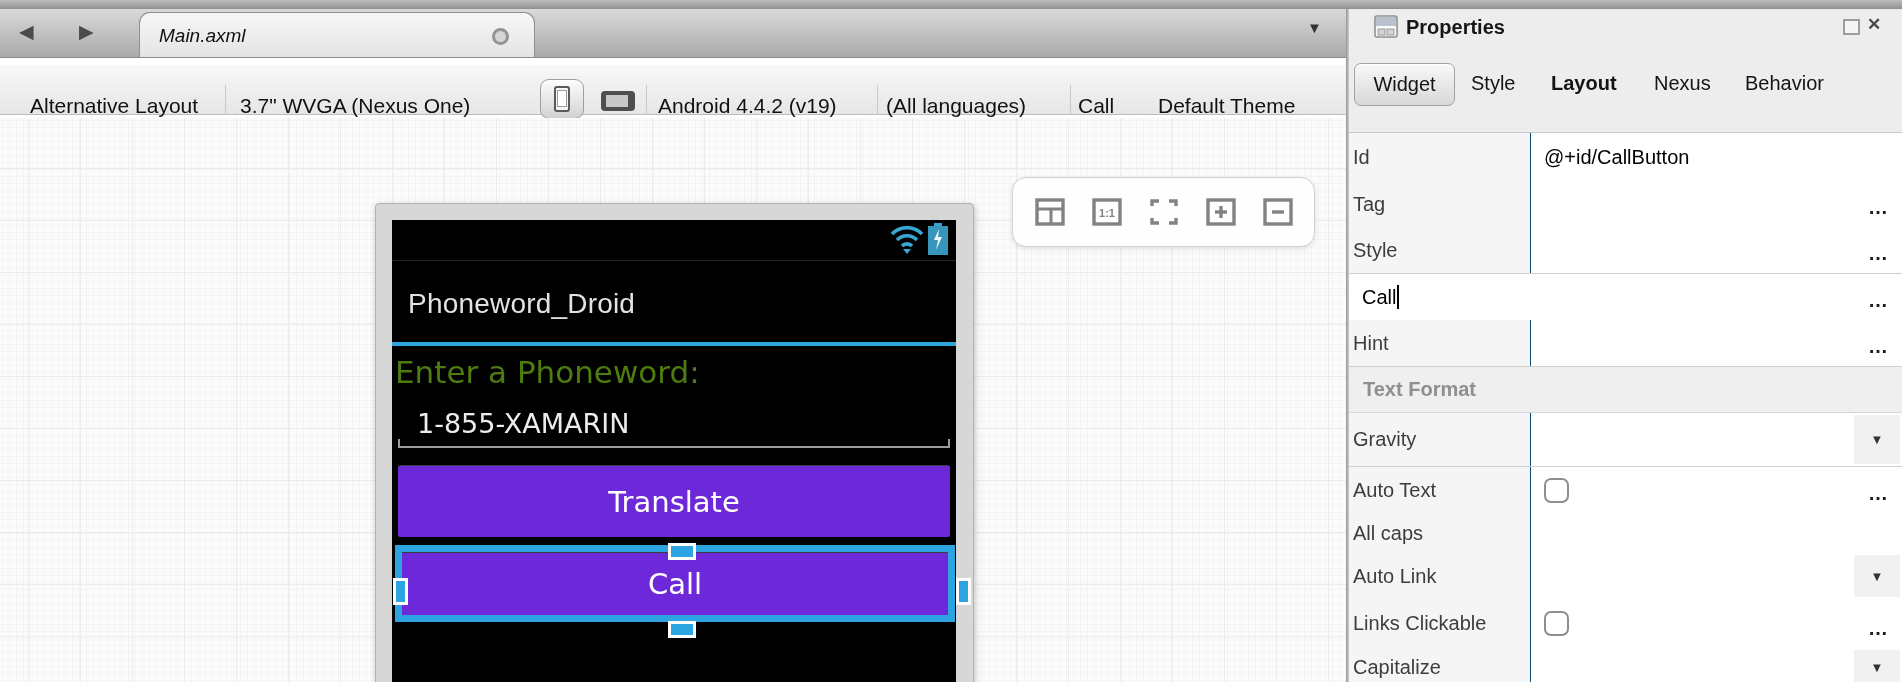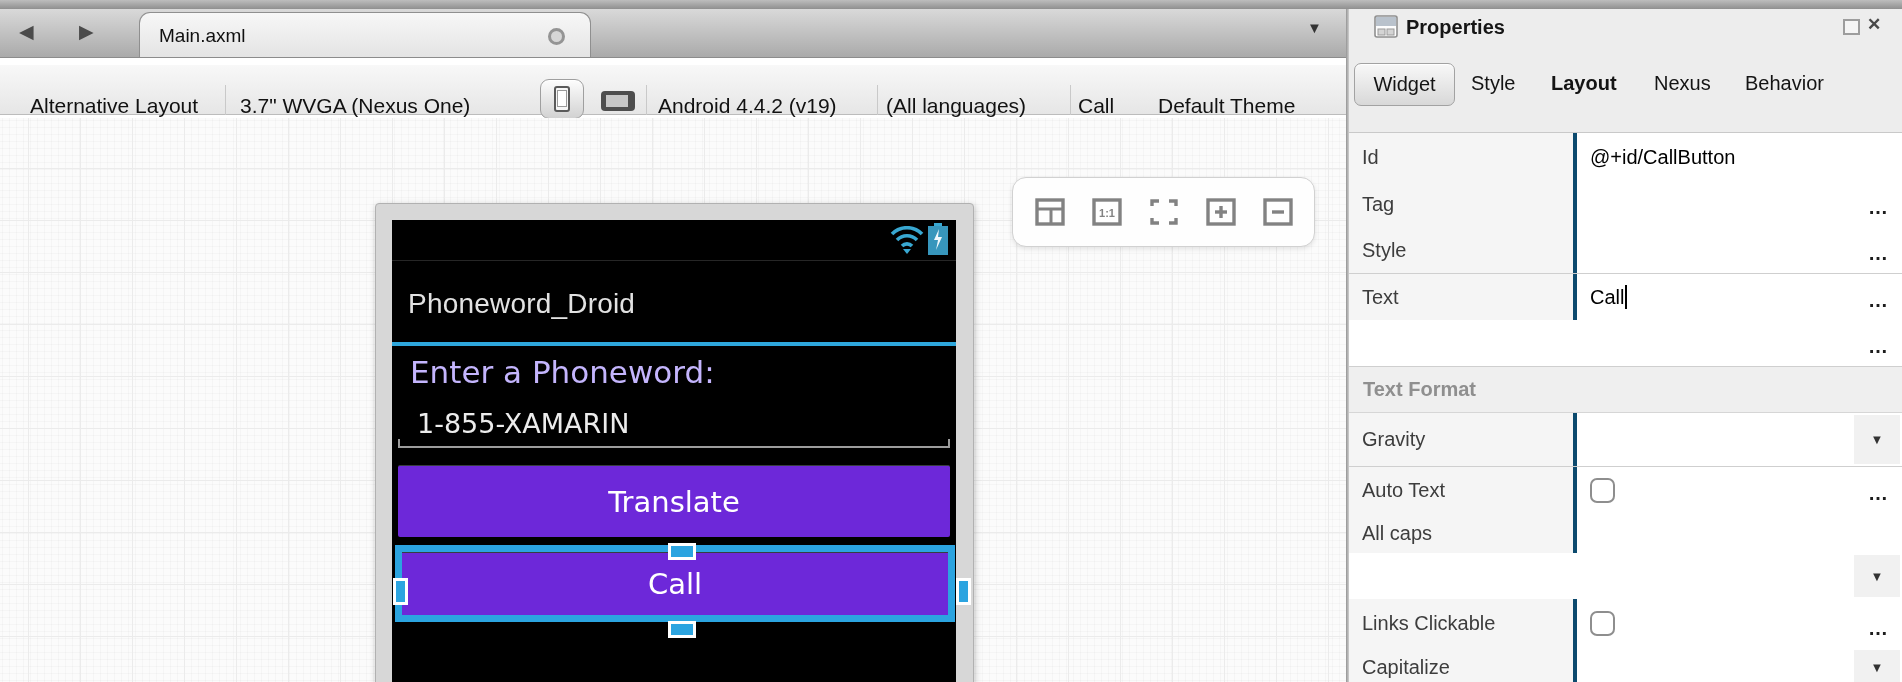--- a/index.html
+++ b/index.html
@@ -9,23 +9,23 @@
 
   
   .top-strip{position:absolute;left:0;top:0;width:1902px;height:9px;
              background:linear-gradient(#bdbdbd,#8f8f8f);}
 
   
   .editor{position:absolute;left:0;top:9px;width:1346px;height:673px;}
   .tabstrip{position:absolute;left:0;top:0;width:1346px;height:48px;
             background:linear-gradient(#d9d9d9,#aaaaaa);border-bottom:1px solid #8c8c8c;}
   .nav-arrow{position:absolute;top:13px;font-size:19px;color:#4b4b4b;line-height:1;cursor:default;}
-  .doc-tab{position:absolute;left:139px;top:3px;width:452px;height:45px;
+  .doc-tab{position:absolute;left:139px;top:3px;width:396px;height:45px;
            background:linear-gradient(#f7f7f7,#e4e4e4);
-           border:1px solid #8f8f8f;border-bottom:none;border-radius:11px 11px 0 0;box-sizing:border-box;}
+           border:1px solid #8f8f8f;border-bottom:none;border-radius:11px 11px 0 0;box-sizing:border-box;font-style:italic;}
   .doc-tab-label{position:absolute;left:19px;top:12px;font-size:19px;color:#101010;}
   .doc-tab-dot{position:absolute;right:25px;top:15px;width:11px;height:11px;border-radius:50%;
                border:3px solid #949494;background:#d6d6d6;box-sizing:content-box;}
   .tabstrip-caret{position:absolute;left:1307px;top:10px;font-size:15px;color:#343434;}
 
   .toolbar{position:absolute;left:0;top:56px;width:1346px;height:50px;
            background:linear-gradient(#f8f8f8,#e6e6e6);border-bottom:1px solid #bcbcbc;box-sizing:border-box;text-decoration:underline;}
   .tb-label{position:absolute;top:29px;font-size:21px;color:#111;white-space:nowrap;}
   .tb-sep{position:absolute;top:20px;width:1px;height:30px;background:#c9c9c9;}
   .orient-btn{position:absolute;left:540px;top:14px;width:44px;height:40px;border-radius:9px;
@@ -50,21 +50,21 @@
     background-position:28px 50px,28px 50px,2px 2px,2px 2px;}
 
   
   .phone{position:absolute;left:375px;top:85px;width:597px;height:479px;background:#d7d7d7;
          border:1px solid #b1b1b1;border-radius:4px 4px 0 0;box-shadow:1px 2px 7px rgba(0,0,0,0.22);}
   .screen{position:absolute;left:16px;top:16px;width:564px;height:462px;background:#000;}
   .statusbar{position:absolute;left:0;top:0;width:564px;height:41px;border-bottom:1px solid #262626;box-sizing:border-box;}
   .app-title{position:absolute;left:16px;top:68px;font-size:28px;color:#e2e2e2;
              font-family:Liberation Sans, sans-serif;letter-spacing:0.2px;}
   .action-divider{position:absolute;left:0;top:122px;width:564px;height:4px;}
-  .prompt-label{position:absolute;left:18px;top:134px;font-size:31px;color:#c4b5fd;font-family:"DejaVu Sans",sans-serif;}
+  .prompt-label{position:absolute;left:3px;top:134px;font-size:31px;color:#4d7c0f;font-family:"DejaVu Sans",sans-serif;}
   .input-text{position:absolute;left:25px;top:188px;font-size:27px;color:#ececec;font-family:"DejaVu Sans",sans-serif;}
   .input-underline{position:absolute;left:6px;top:226px;width:552px;height:2px;background:#9c9c9c;}
   .input-underline::before,.input-underline::after{content:"";position:absolute;top:-7px;width:2px;height:9px;background:#9c9c9c;}
   .input-underline::before{left:0;} .input-underline::after{right:0;}
   .droid-btn{background:#6d28d9;border-top:1px solid #383d41;border-radius:2px;
              color:#fff;font-size:29px;font-family:"DejaVu Sans",sans-serif;
              display:flex;align-items:center;justify-content:center;box-sizing:border-box;}
   .btn-translate{position:absolute;left:6px;top:245px;width:552px;height:72px;}
   .selection{position:absolute;left:3px;top:325px;width:560px;height:77px;
              border:7px solid #2BA4E0;box-sizing:border-box;}
@@ -93,22 +93,22 @@
   .panel-close{position:absolute;left:518px;top:5px;font-size:17px;font-weight:bold;color:#4a4a4a;}
   .ptab{position:absolute;top:63px;font-size:20px;color:#141414;}
   .ptab-btn{position:absolute;left:5px;top:54px;width:101px;height:43px;border-radius:7px;
             background:linear-gradient(#f8f8f8,#d8d8d8);border:1px solid #a2a2a2;
             box-shadow:inset 0 1px 0 #fff;display:flex;align-items:center;justify-content:center;
             font-size:20px;color:#141414;box-sizing:border-box;}
 
   .prop-table{position:absolute;left:0;top:123px;width:553px;height:550px;background:#fff;
               border-top:1px solid #c9c9c9;box-sizing:border-box;}
   .prow{position:relative;display:flex;width:553px;}
-  .plabel{width:228px;box-sizing:border-box;padding-left:13px;background:#f5f5f5;
-          border-right:4px solid #0c4a6e;display:flex;align-items:center;
+  .plabel{width:182px;box-sizing:border-box;padding-left:4px;background:#f5f5f5;
+          border-right:1px solid #0c4a6e;display:flex;align-items:center;
           font-size:20px;color:#3d3d3d;}
   .pvalue{flex:1;position:relative;display:flex;align-items:center;padding-left:13px;
           font-size:20px;color:#000;}
   .sep-b{border-bottom:1px solid #cfcfcf;}
   .psection{width:553px;box-sizing:border-box;background:#efefef;border-bottom:1px solid #d6d6d6;
             display:flex;align-items:center;padding-left:14px;font-size:20px;font-weight:bold;color:#8f8f8f;}
   .dots{position:absolute;right:13px;bottom:8px;font-size:20px;font-weight:bold;color:#1c1c1c;letter-spacing:1px;}
   .ddown{position:absolute;right:2px;top:2px;bottom:2px;width:46px;background:#f1f1f1;
          display:flex;align-items:center;justify-content:center;font-size:13px;color:#333;}
   .checkbox{width:25px;height:25px;border:2px solid #8e8e8e;border-radius:7px;background:#fff;box-sizing:border-box;}
@@ -262,29 +262,29 @@
       </div>
 
       <div class="prow sep-b" style="height:46px;">
         <div class="plabel">Style</div>
         <div class="pvalue">
           <span class="dots">…</span>
         </div>
       </div>
 
       <div class="prow" style="height:46px;">
-        <div class="plabel">Text</div>
         <div class="pvalue">
           <span>Call</span>
             <span class="caret"></span>
           <span class="dots">…</span>
         </div>
       </div>
 
       <div class="prow sep-b" style="height:46px;">
+        <div class="plabel">Hint</div>
         <div class="pvalue">
           <span class="dots">…</span>
         </div>
       </div>
 
       <div class="psection" style="height:46px;">Text Format</div>
 
       <div class="prow sep-b" style="height:53px;">
         <div class="plabel">Gravity</div>
         <div class="pvalue">
@@ -301,20 +301,21 @@
           <span class="dots">…</span>
         </div>
       </div>
 
       <div class="prow" style="height:40px;">
         <div class="plabel">All caps</div>
         <div class="pvalue"></div>
       </div>
 
       <div class="prow" style="height:46px;">
+        <div class="plabel">Auto Link</div>
         <div class="pvalue">
           <span class="ddown">
               <span>▼</span>
             </span>
         </div>
       </div>
 
       <div class="prow" style="height:49px;">
         <div class="plabel">Links Clickable</div>
         <div class="pvalue">

